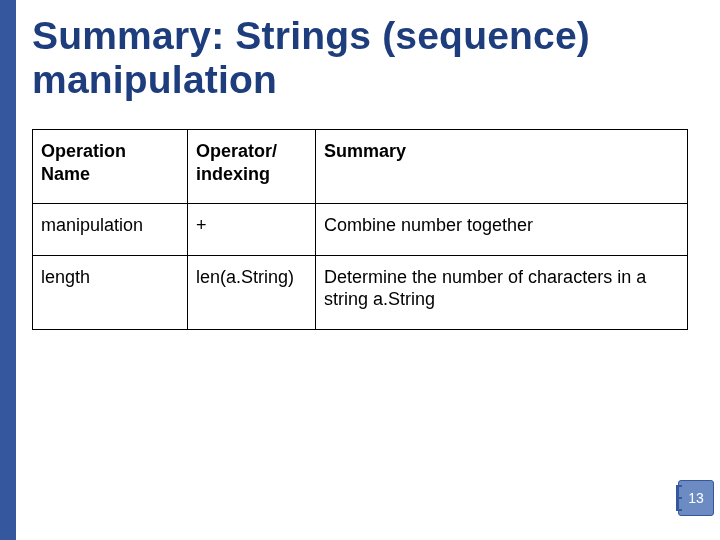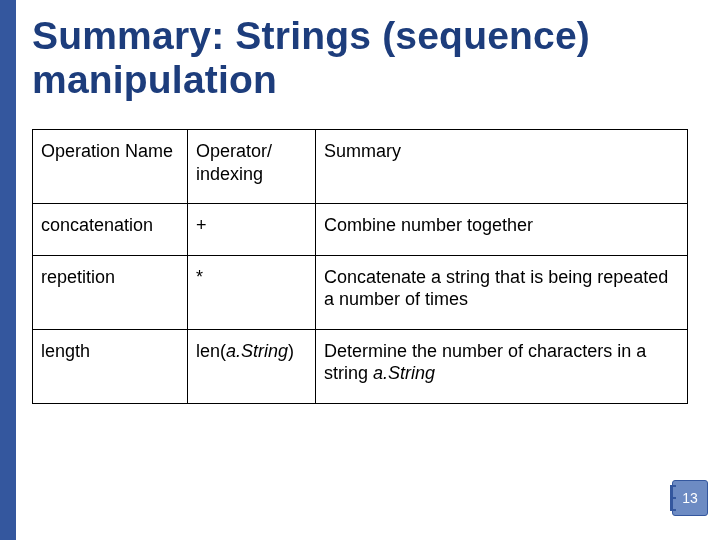--- a/index.html
+++ b/index.html
@@ -45,28 +45,27 @@
   table.ops col.c3 { width: auto; }
   table.ops th, table.ops td {
     border: 1.5px solid #000;
     padding: 10px 8px 18px 8px;
     font-size: 18px;
     vertical-align: top;
     text-align: left;
     line-height: 1.25;
   }
   table.ops th {
-    font-weight: normal;
+    font-weight: bold;
   }
   .italic {
-    font-style: italic;
   }
   .page-badge {
     position: absolute;
-    right: 12px;
+    right: 6px;
     bottom: 24px;
     width: 34px;
     height: 34px;
     background: #6d8bc3;
     border: 1.5px solid #34579e;
     border-radius: 3px;
     color: #fff;
     font-size: 14px;
     display: flex;
     align-items: center;
@@ -101,28 +100,23 @@
     </colgroup>
     <thead>
       <tr>
         <th>Operation Name</th>
         <th>Operator/ indexing</th>
         <th>Summary</th>
       </tr>
     </thead>
     <tbody>
       <tr>
-        <td>concatenation</td>
+        <td>manipulation</td>
         <td>+</td>
         <td>Combine number together</td>
-      </tr>
-      <tr>
-        <td>repetition</td>
-        <td>*</td>
-        <td>Concatenate a string that is being repeated a number of times</td>
       </tr>
       <tr>
         <td>length</td>
         <td>
           <span>len(</span><span class="italic">a.String</span><span>)</span>
         </td>
         <td>
           <span>Determine the number of characters in a string </span><span class="italic">a.String</span>
         </td>
       </tr>

